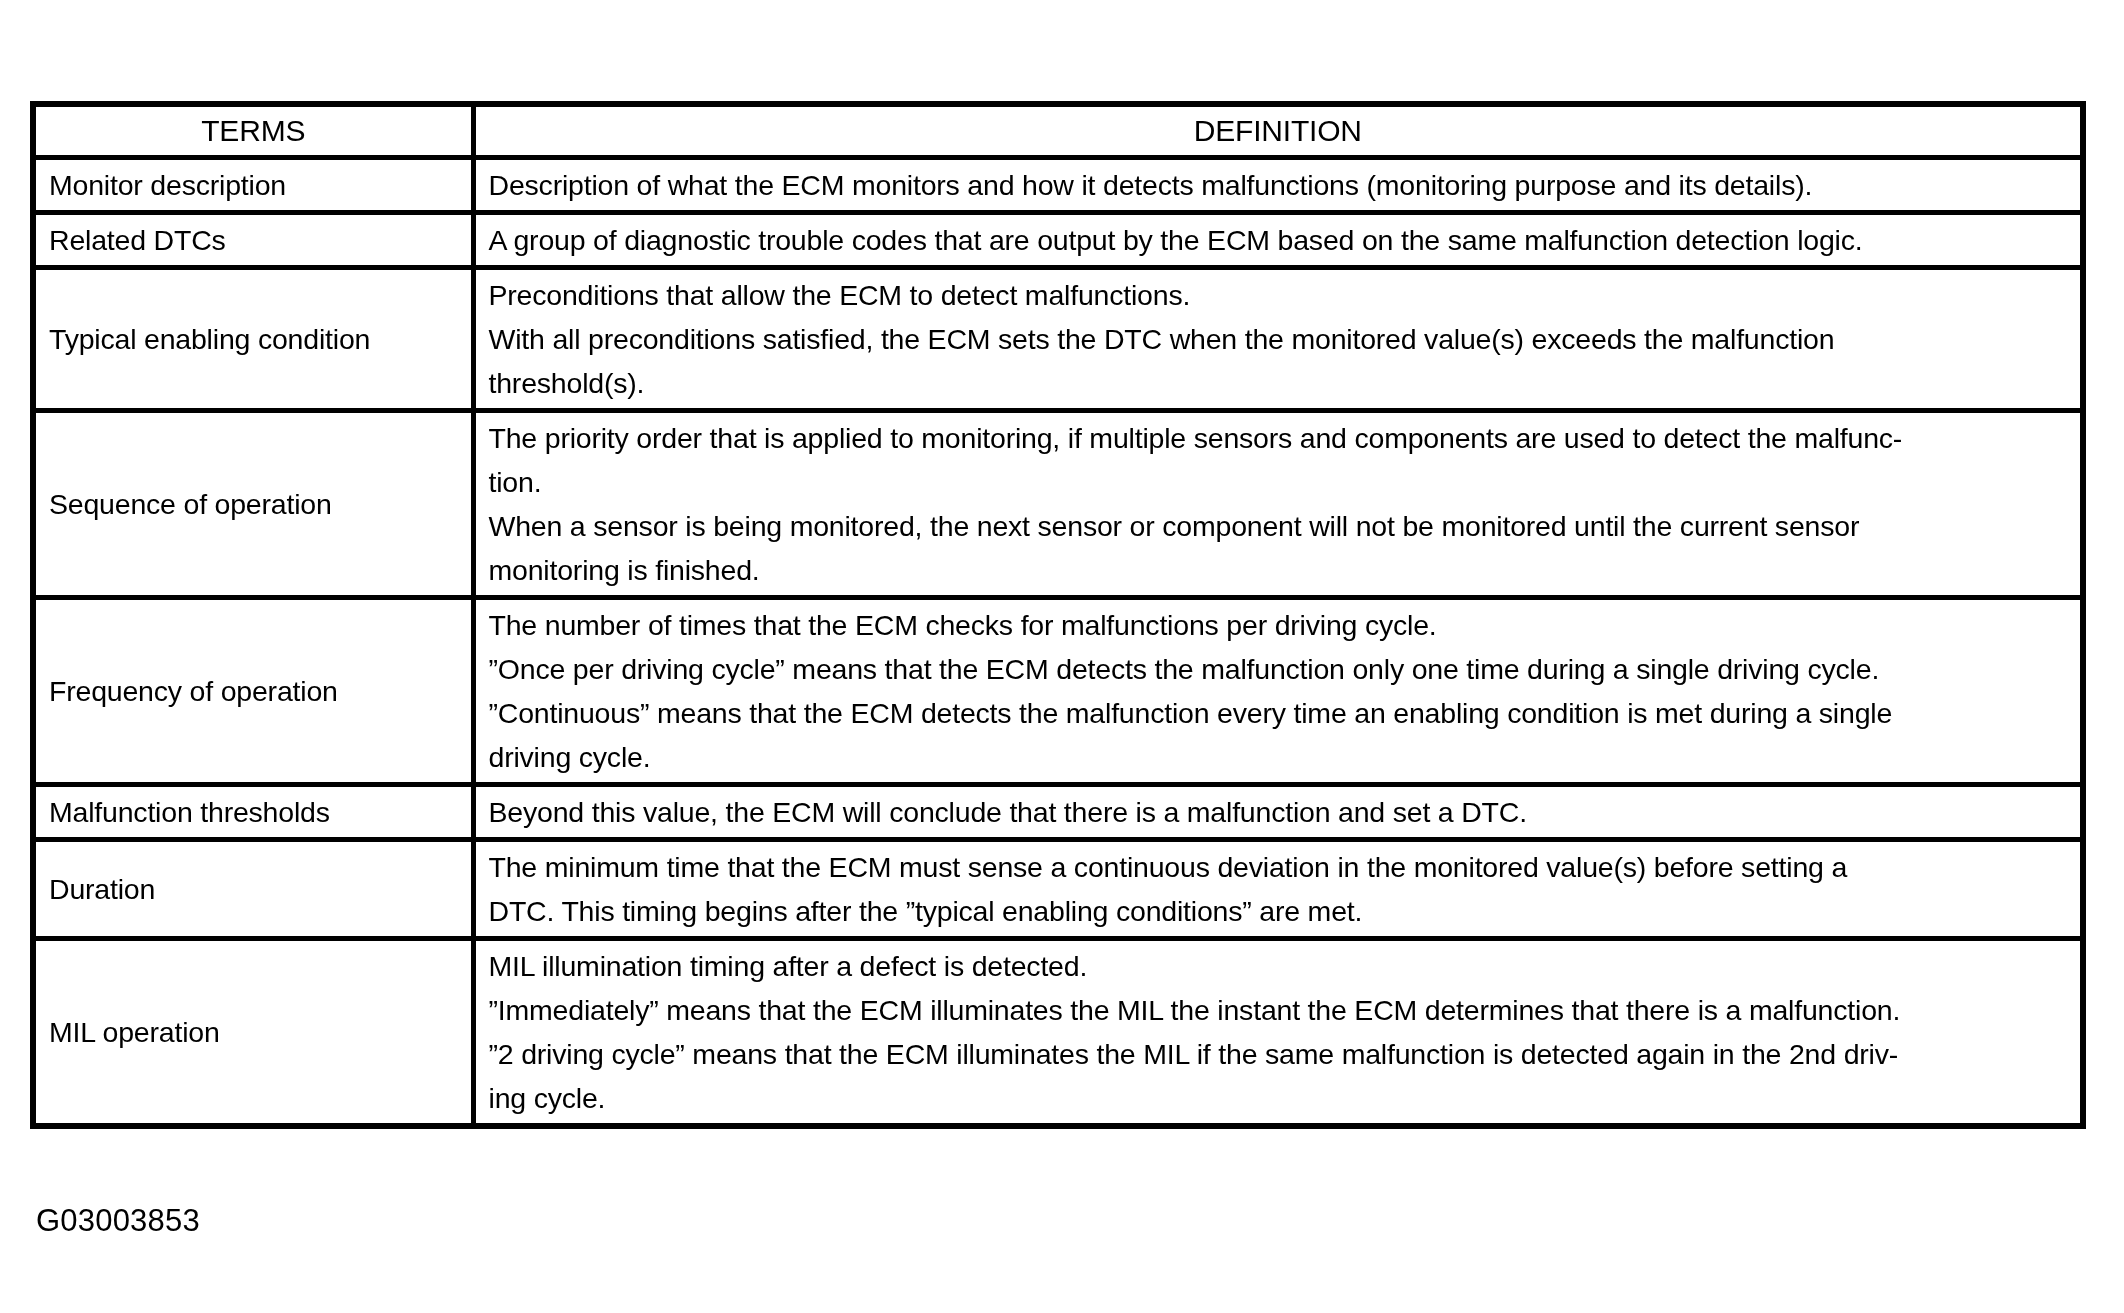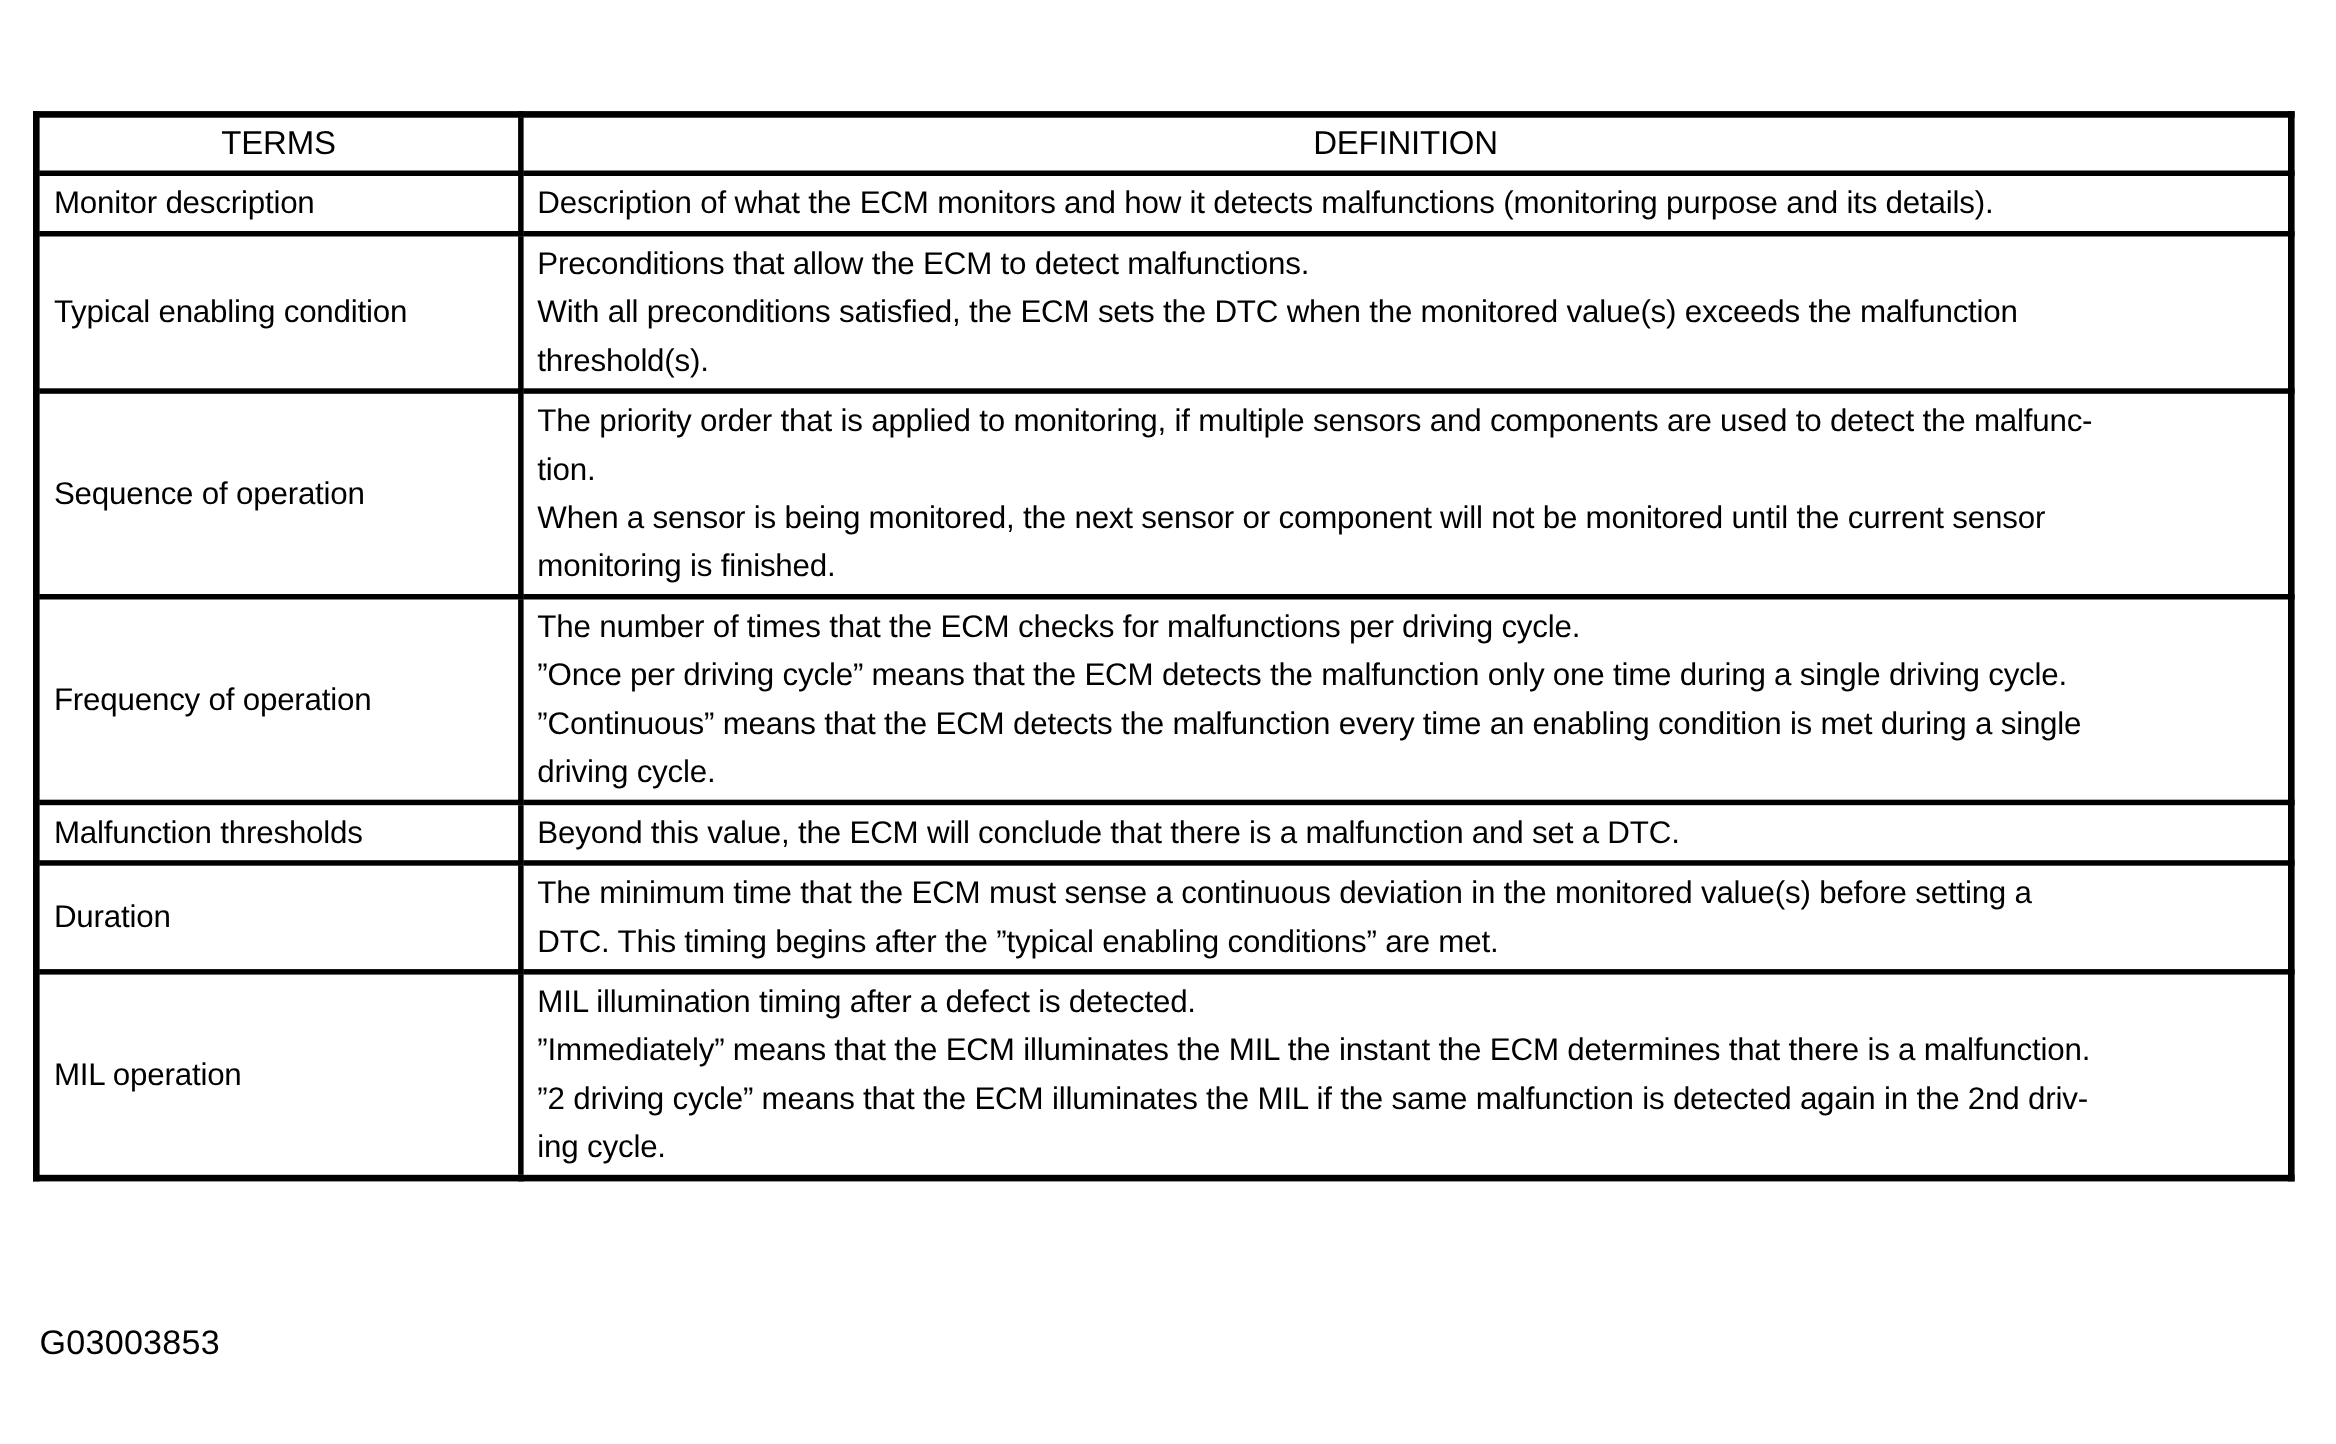--- a/index.html
+++ b/index.html
@@ -74,20 +74,24 @@
         <th>TERMS</th>
         <th>DEFINITION</th>
       </tr>
     </thead>
     <tbody>
       <tr>
         <td class="term-cell">Monitor description</td>
         <td class="def-cell">Description of what the ECM monitors and how it detects malfunctions (monitoring purpose and its details).</td>
       </tr>
       <tr>
+        <td class="term-cell">Related DTCs</td>
+        <td class="def-cell">A group of diagnostic trouble codes that are output by the ECM based on the same malfunction detection logic.</td>
+      </tr>
+      <tr>
         <td class="term-cell">Typical enabling condition</td>
         <td class="def-cell">Preconditions that allow the ECM to detect malfunctions.
 With all preconditions satisfied, the ECM sets the DTC when the monitored value(s) exceeds the malfunction
 threshold(s).</td>
       </tr>
       <tr>
         <td class="term-cell">Sequence of operation</td>
         <td class="def-cell">The priority order that is applied to monitoring, if multiple sensors and components are used to detect the malfunc-
 tion.
 When a sensor is being monitored, the next sensor or component will not be monitored until the current sensor

